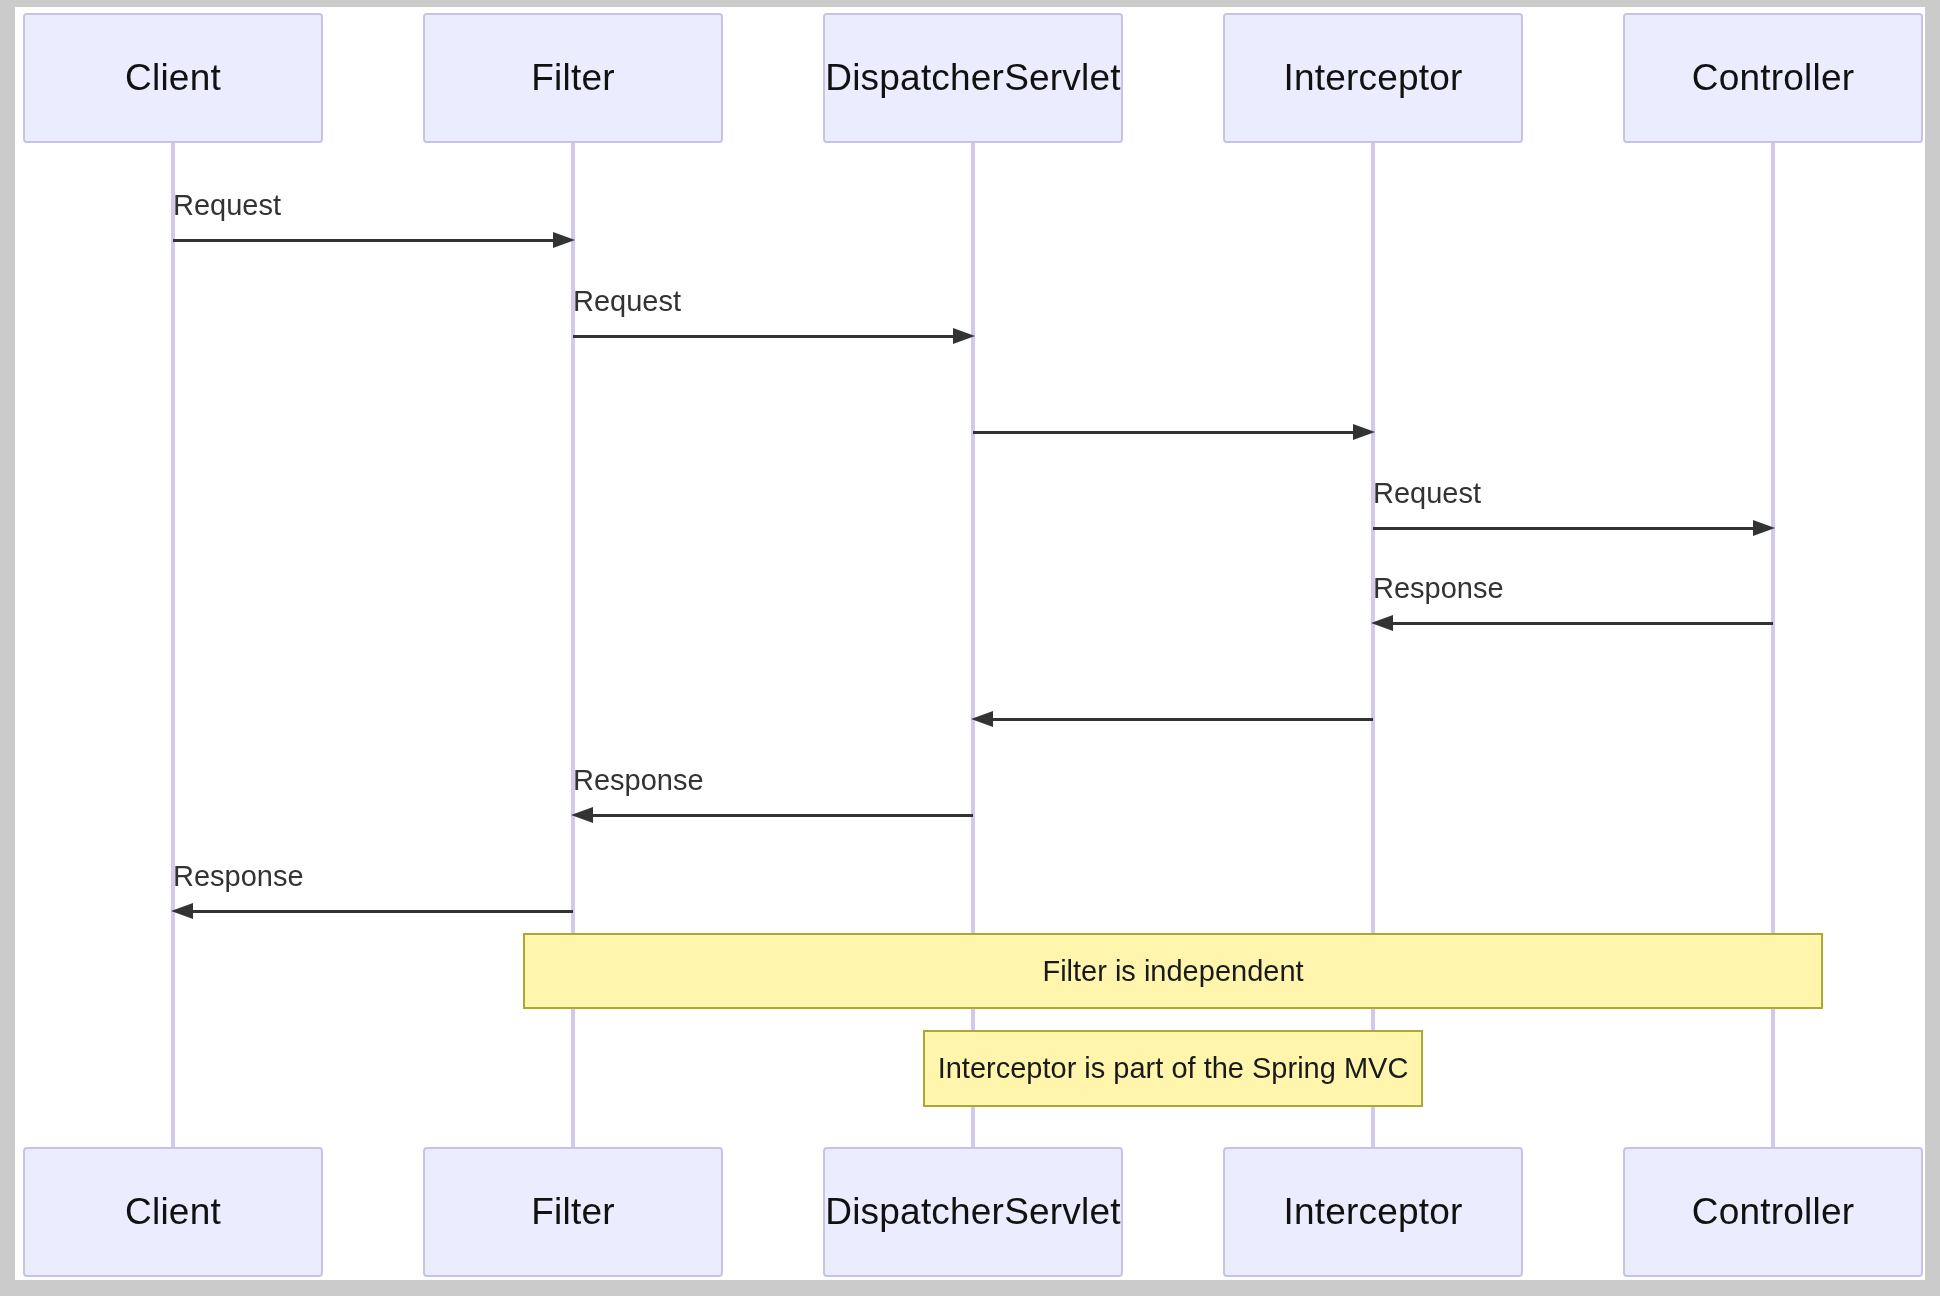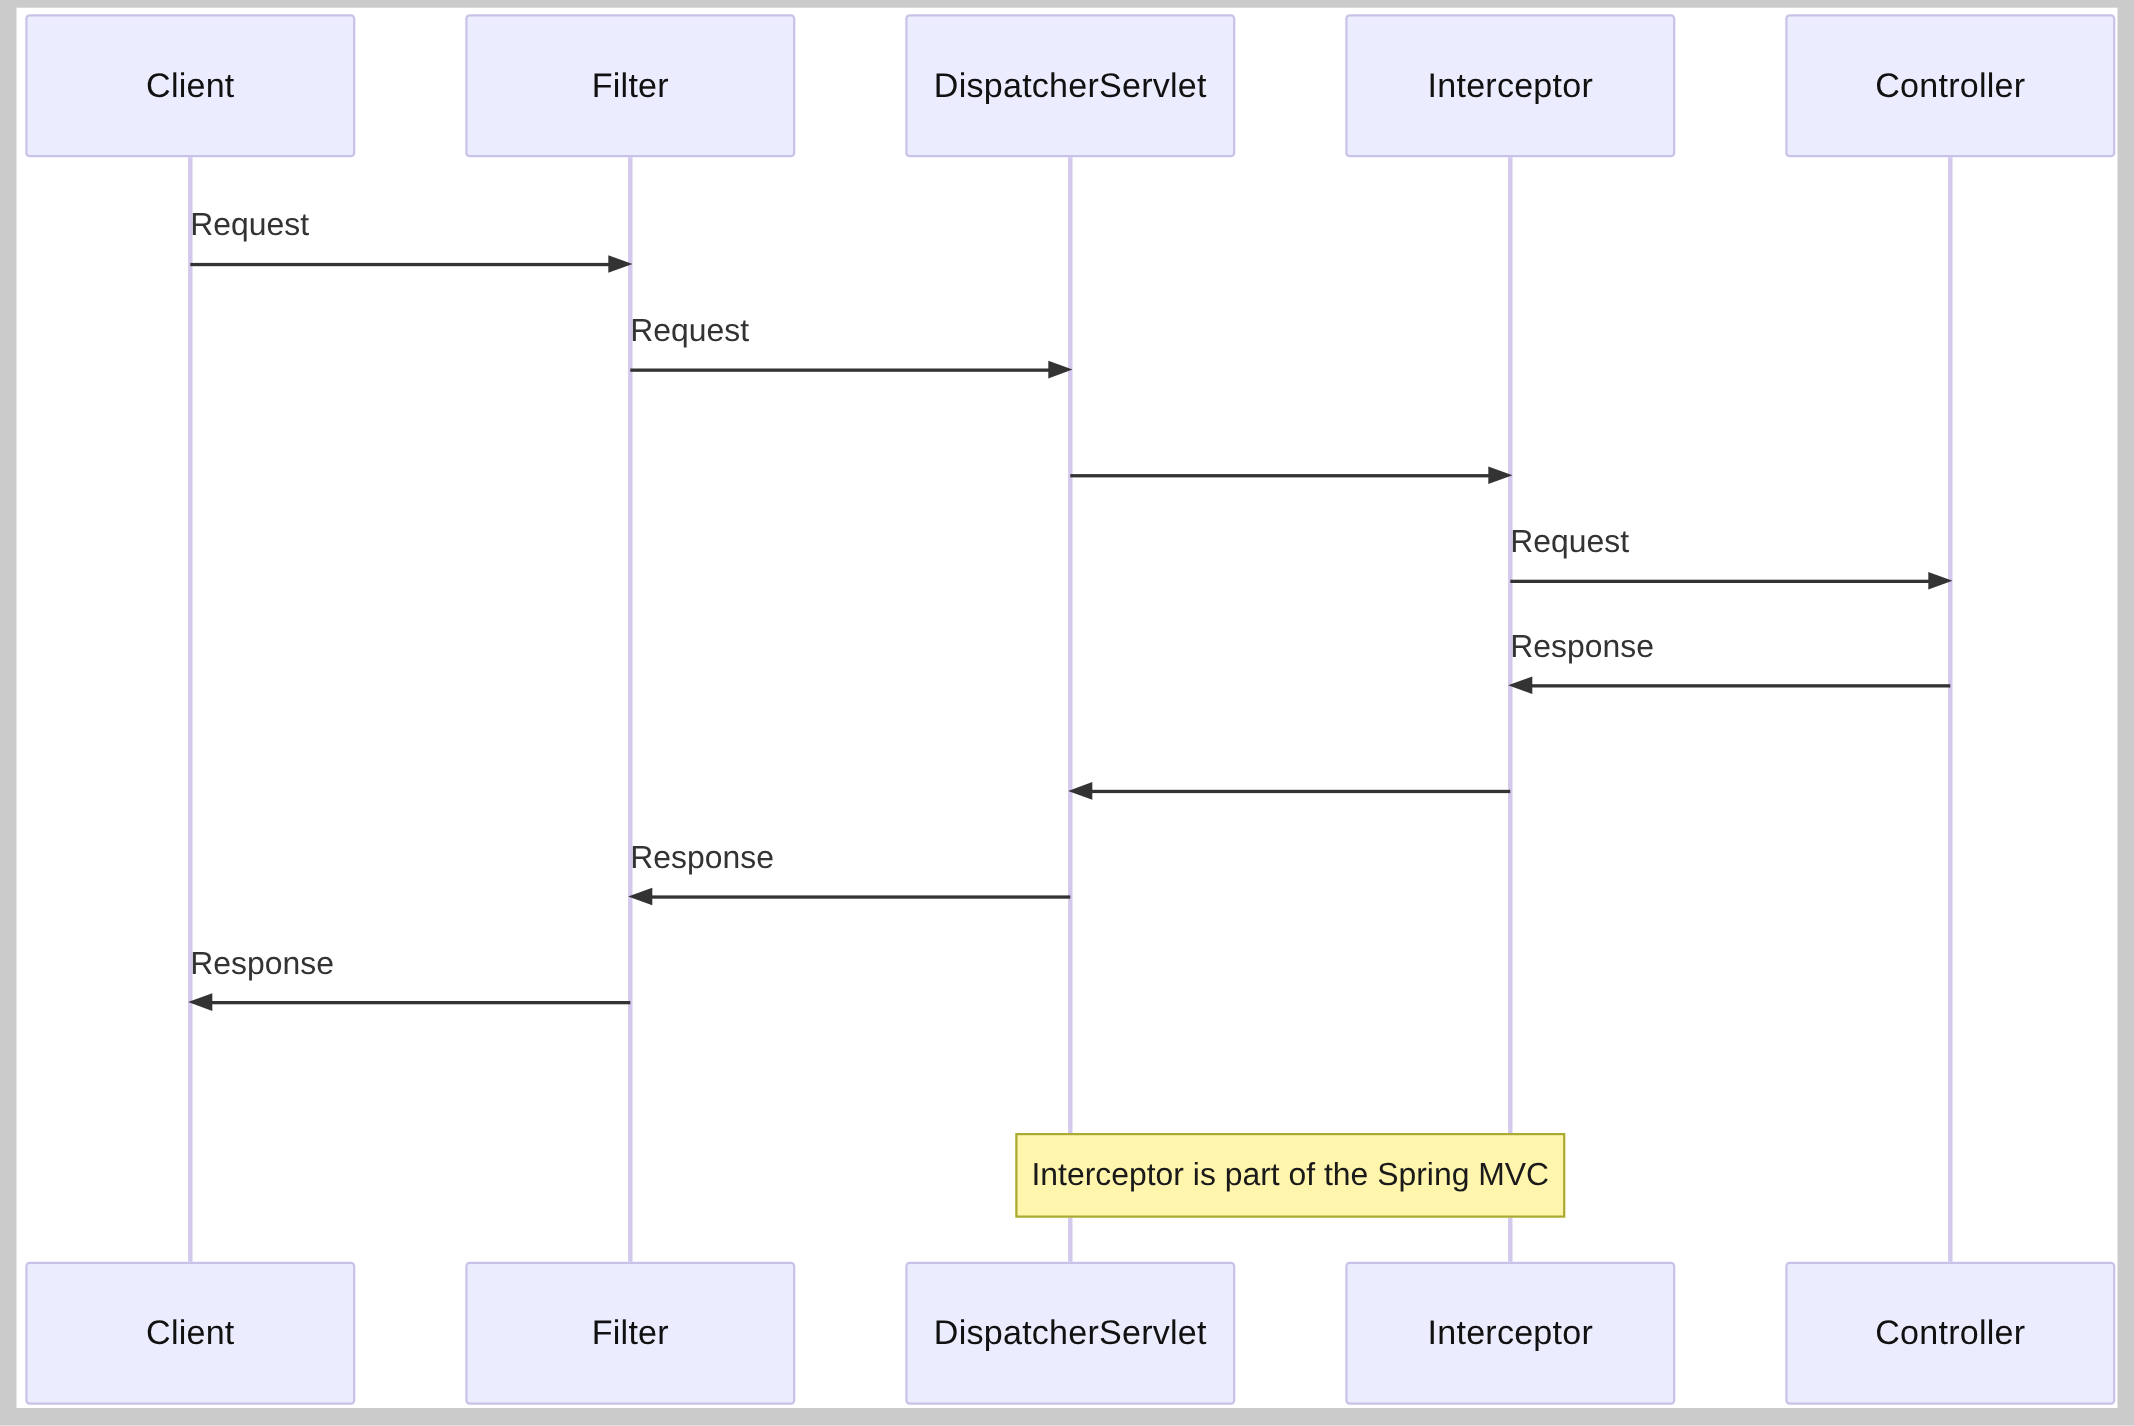--- a/index.html
+++ b/index.html
@@ -19,21 +19,21 @@
     position:absolute; width:4px;
     background: var(--lifeline, #d2c9ec);
   }
   .actor-box {
     position:absolute; width:300px; height:130px;
     background: var(--actor-fill, #ececff);
     border:2px solid var(--actor-border, #c9c2e8);
     border-radius:4px;
     box-sizing:border-box;
     display:flex; align-items:center; justify-content:center;
-    font-size:31px; color: var(--actor-text, #111);
+    font-size:37px; color: var(--actor-text, #111);
     letter-spacing:0.2px;
   }
   .msg-line {
     position:absolute; height:3px;
     background: var(--arrow, #333);
   }
   .msg-head { position:absolute; width:0; height:0; }
   .msg-head.right {
     border-left:22px solid var(--arrow, #333);
     border-top:8px solid transparent;
@@ -72,20 +72,21 @@
     <div class="actor-box" style="left: 23px; top: 13px;">Client</div>
     <div class="actor-box" style="left: 23px; top: 1147px;">Client</div>
     <div class="actor-box" style="left: 423px; top: 13px;">Filter</div>
     <div class="actor-box" style="left: 423px; top: 1147px;">Filter</div>
     <div class="actor-box" style="left: 823px; top: 13px;">DispatcherServlet</div>
     <div class="actor-box" style="left: 823px; top: 1147px;">DispatcherServlet</div>
     <div class="actor-box" style="left: 1223px; top: 13px;">Interceptor</div>
     <div class="actor-box" style="left: 1223px; top: 1147px;">Interceptor</div>
     <div class="actor-box" style="left: 1623px; top: 13px;">Controller</div>
     <div class="actor-box" style="left: 1623px; top: 1147px;">Controller</div>
+    <div class="note-box" style="left: 523px; top: 933px; width: 1300px; height: 76px;">Filter is independent</div>
     <div class="note-box" style="left: 923px; top: 1030px; width: 500px; height: 77px;">Interceptor is part of the Spring MVC</div>
     <div class="msg-line" style="left: 173px; top: 239px; width: 382px; margin-left: 0px;"></div>
     <div class="msg-head right" style="left: 553px; top: 232px;"></div>
     <div class="msg-label" style="left: 173px; width: 400px; top: 188px;">Request</div>
     <div class="msg-line" style="left: 573px; top: 335px; width: 382px; margin-left: 0px;"></div>
     <div class="msg-head right" style="left: 953px; top: 328px;"></div>
     <div class="msg-label" style="left: 573px; width: 400px; top: 284px;">Request</div>
     <div class="msg-line" style="left: 973px; top: 431px; width: 382px; margin-left: 0px;"></div>
     <div class="msg-head right" style="left: 1353px; top: 424px;"></div>
     <div class="msg-line" style="left: 1373px; top: 527px; width: 382px; margin-left: 0px;"></div>

